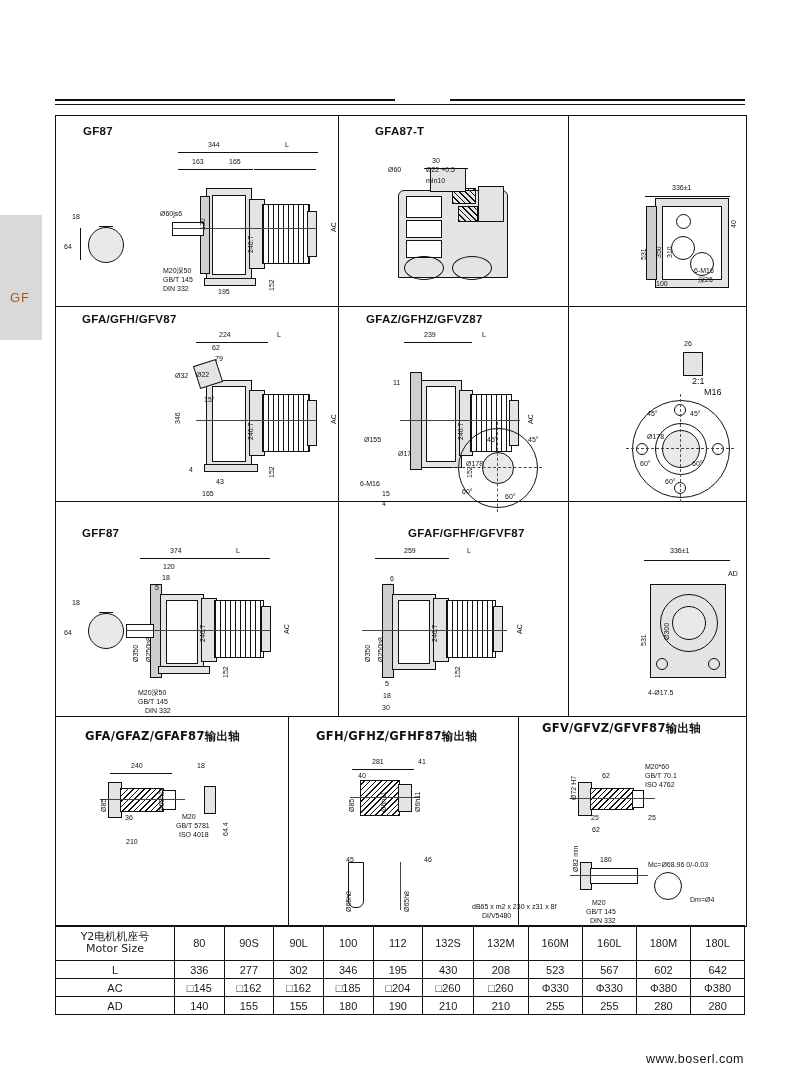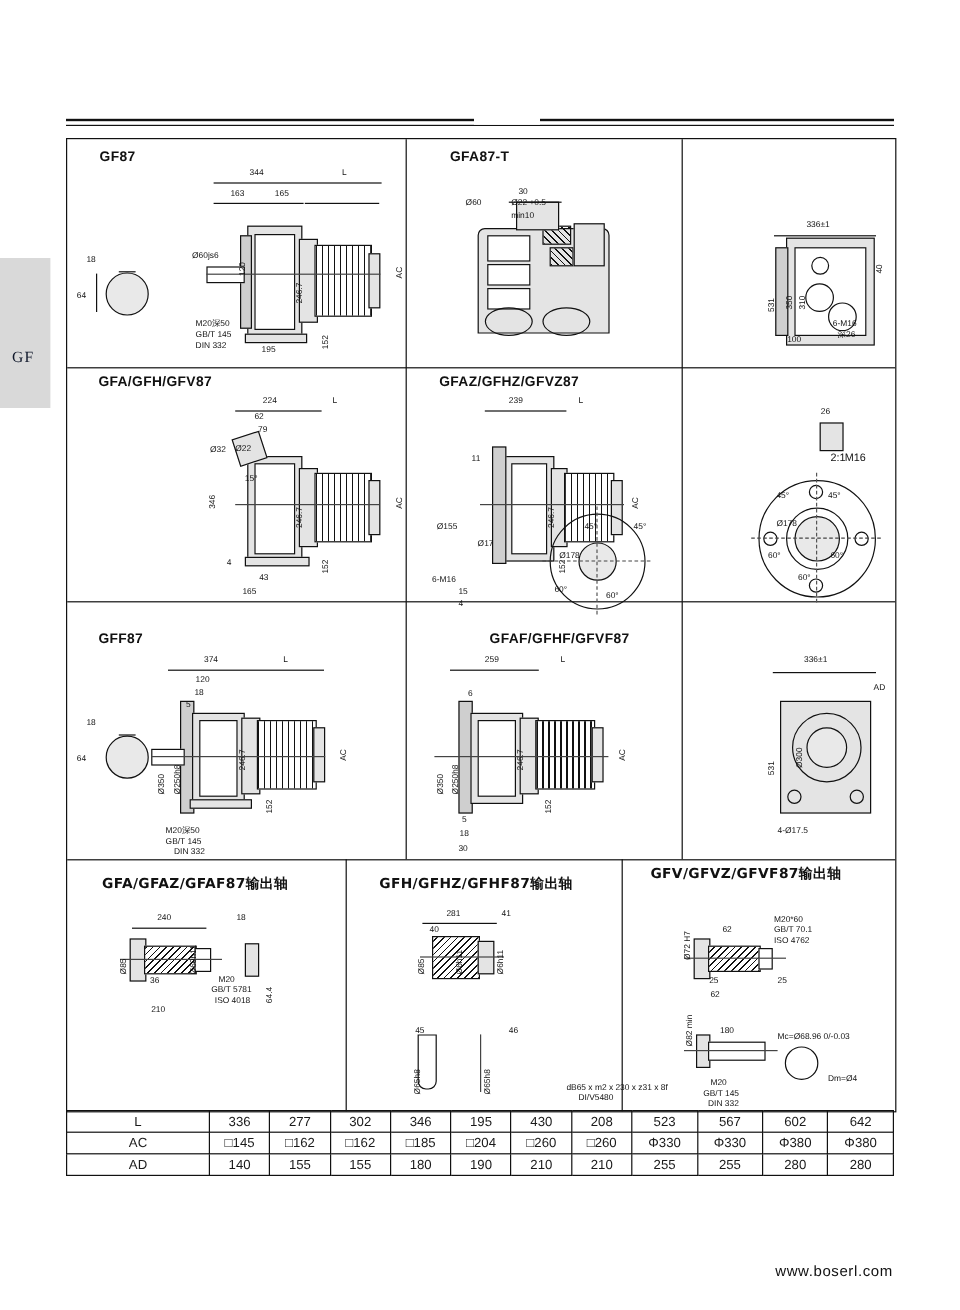--- a/index.html
+++ b/index.html
@@ -10,21 +10,21 @@
   }
   .page{position:absolute;inset:0;}
 
   
   .rule-top{position:absolute;left:55px;top:99px;width:690px;height:2px;background:#111;}
   .rule-top2{position:absolute;left:55px;top:104px;width:690px;height:1px;background:#111;}
   .topline-break{position:absolute;left:395px;top:96px;width:55px;height:8px;background:#fff;}
 
   
   .side-tab{position:absolute;left:0;top:215px;width:42px;height:125px;background:#d9d9d9;}
-  .side-tab-label{position:absolute;left:10px;top:290px;font-size:13px;color:#0f172a;letter-spacing:1px;font-family:Liberation Serif, serif;}
+  .side-tab-label{position:absolute;left:10px;top:290px;font-size:13px;color:#a16207;letter-spacing:1px;}
 
   
   .frame{position:absolute;left:55px;top:115px;width:690px;height:810px;border:1px solid #111;}
   .hline{position:absolute;background:#111;height:1px;}
   .vline{position:absolute;background:#111;width:1px;}
 
   .cell-title{position:absolute;font-size:11.5px;color:#111;font-weight:bold;letter-spacing:.3px;}
   .cell-title.cn{font-family:"DejaVu Sans", sans-serif;}
 
   
@@ -173,21 +173,21 @@
     <div class="dim" style="left:656px;top:280px;">100</div>
     <div class="dim v" style="left:730px;top:228px;">40</div>
     <div class="note" style="left:694px;top:266px;">6-M16</div>
     <div class="note" style="left:698px;top:275px;">深26</div>
   </div>
 
   <div class="dwg">
     <div class="box g" style="left:683px;top:352px;width:18px;height:22px;"></div>
     <div class="dim" style="left:684px;top:340px;">26</div>
     <div class="note" style="left:676px;top:377px;font-size:9px;margin-left:16px;">2:1</div>
-    <div class="note" style="left:704px;top:377px;font-size:9px;text-align:center;">M16</div>
+    <div class="note" style="left:704px;top:388px;font-size:9px;text-align:center;">M16</div>
   </div>
 
   <div class="dwg">
     <div class="circ" style="left:632px;top:400px;width:96px;height:96px;"></div>
     <div class="circ" style="left:655px;top:423px;width:50px;height:50px;"></div>
     <div class="circ f" style="left:662px;top:430px;width:36px;height:36px;"></div>
     <div class="circ" style="left:674px;top:404px;width:10px;height:10px;"></div>
     <div class="circ" style="left:674px;top:482px;width:10px;height:10px;"></div>
     <div class="circ" style="left:636px;top:443px;width:10px;height:10px;"></div>
     <div class="circ" style="left:712px;top:443px;width:10px;height:10px;"></div>
@@ -392,20 +392,37 @@
     <div class="note" style="left:690px;top:895px;">Dm=Ø4</div>
     <div class="note" style="left:472px;top:902px;">dB65 x m2 x 230 x z31 x 8f</div>
     <div class="note" style="left:482px;top:911px;">DI/V5480</div>
     <div class="note" style="left:592px;top:898px;">M20</div>
     <div class="note" style="left:586px;top:907px;">GB/T 145</div>
     <div class="note" style="left:590px;top:916px;">DIN 332</div>
   </div>
 
   <table class="spec">
     <tbody>
+      <tr>
+        <td class="lbl cn" rowspan="1" style="height:34px;">
+          <div class="hdr-cn">Y2电机机座号</div>
+          <div class="hdr-cn">Motor Size</div>
+        </td>
+        <td>80</td>
+        <td>90S</td>
+        <td>90L</td>
+        <td>100</td>
+        <td>112</td>
+        <td>132S</td>
+        <td>132M</td>
+        <td>160M</td>
+        <td>160L</td>
+        <td>180M</td>
+        <td>180L</td>
+      </tr>
       <tr>
         <td class="lbl">L</td>
         <td>336</td>
         <td>277</td>
         <td>302</td>
         <td>346</td>
         <td>195</td>
         <td>430</td>
         <td>208</td>
         <td>523</td>

